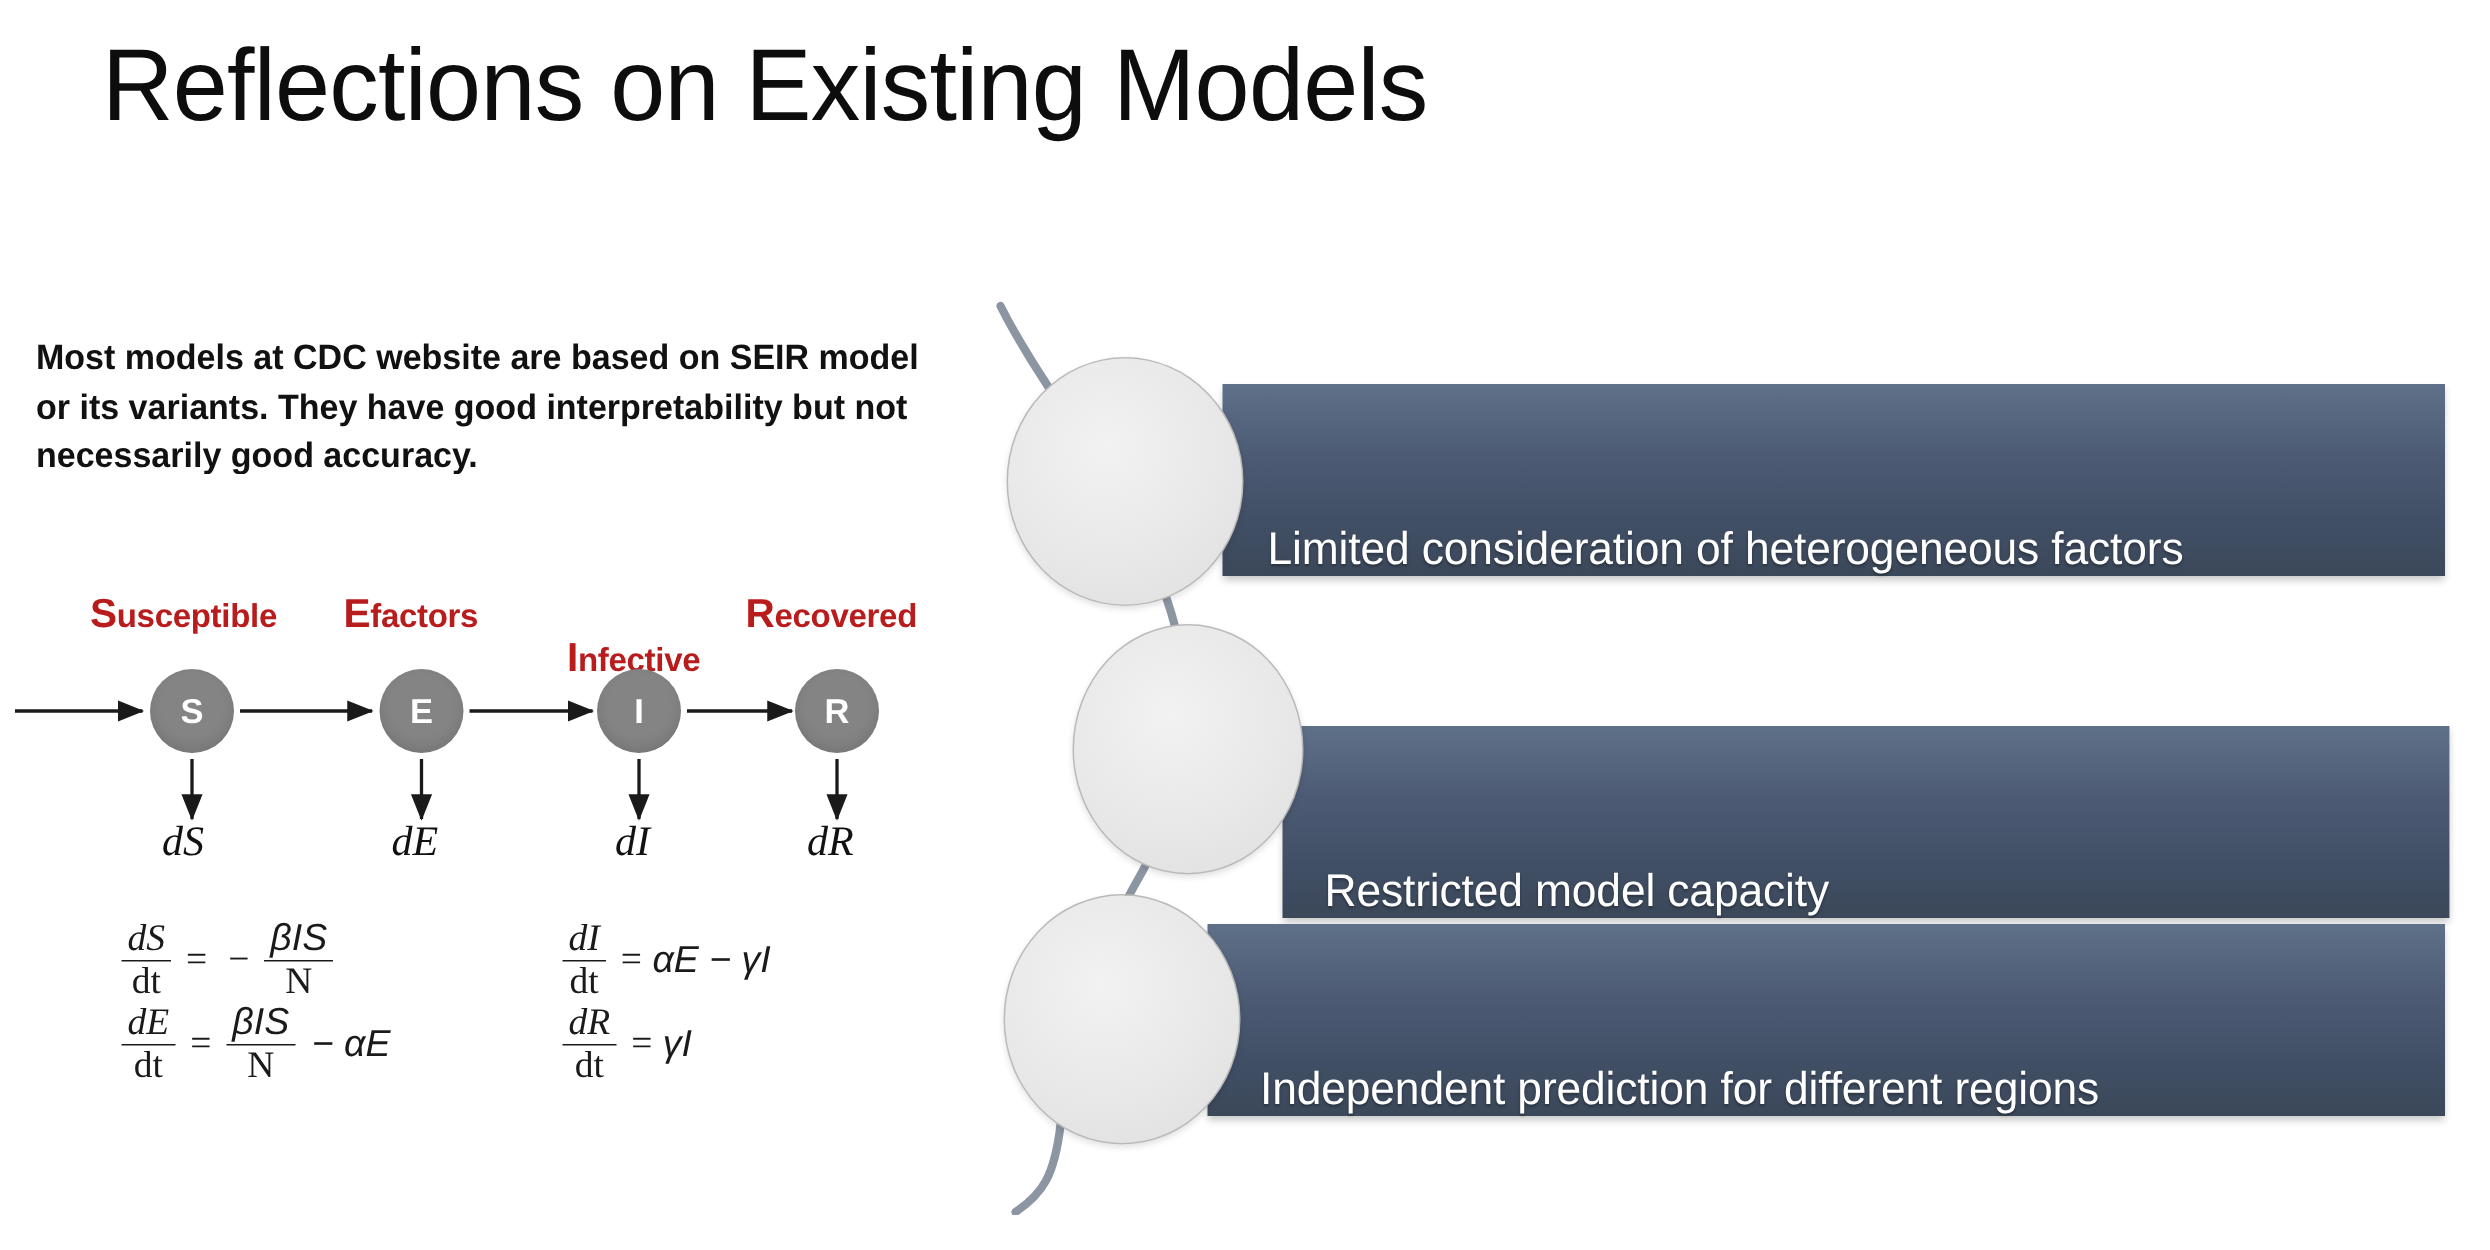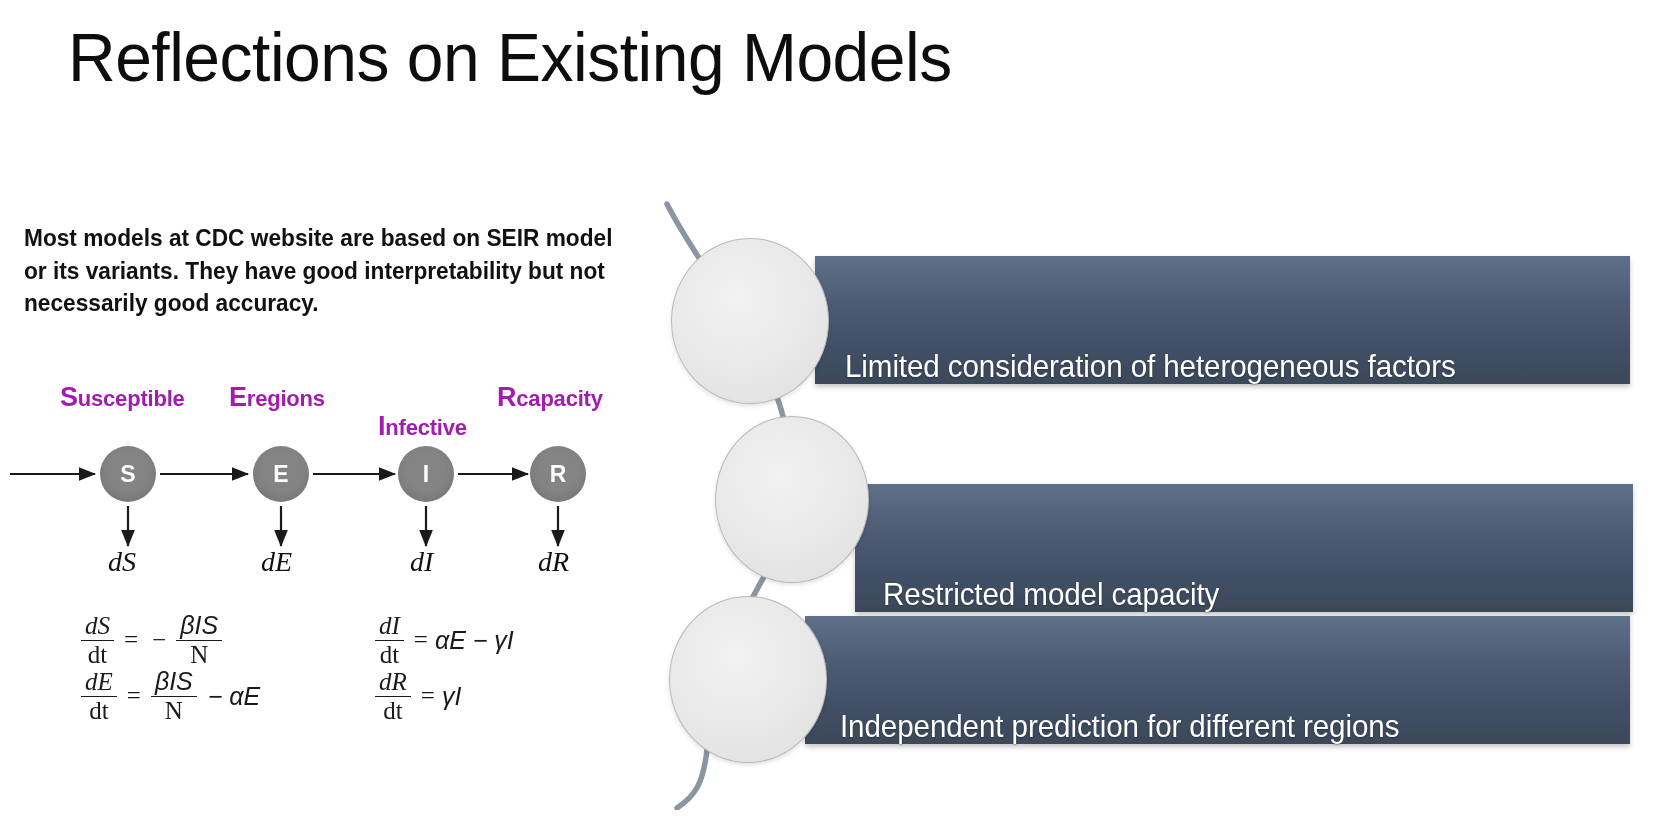--- a/index.html
+++ b/index.html
@@ -52,23 +52,23 @@
   
   .seir-labels {
     position: absolute;
     left: 0px;
     top: 378px;
     width: 660px;
     height: 40px;
   }
   .seir-label {
     position: absolute;
-    top: 4px;
+    top: 16px;
     font-weight: 700;
-    color: #a21caf;
+    color: #b91c1c;
     white-space: nowrap;
     font-size: 22px;
     letter-spacing: -0.2px;
   }
   .seir-label .cap {
     font-size: 27px;
     font-weight: 700;
   }
 
   
@@ -194,27 +194,27 @@
 
   <div class="slide-title">Reflections on Existing Models</div>
 
   <div class="body-paragraph">Most models at CDC website are based on SEIR model or its variants. They have good interpretability but not necessarily good accuracy.</div>
 
   <div class="seir-labels">
     <div class="seir-label" style="left:60px;">
       <span class="cap">S</span><span>usceptible</span>
     </div>
     <div class="seir-label" style="left:229px;">
-      <span class="cap">E</span><span>regions</span>
+      <span class="cap">E</span><span>factors</span>
     </div>
     <div class="seir-label" style="left:378px;margin-top:29px;">
       <span class="cap">I</span><span>nfective</span>
     </div>
     <div class="seir-label" style="left:497px;">
-      <span class="cap">R</span><span>capacity</span>
+      <span class="cap">R</span><span>ecovered</span>
     </div>
   </div>
 
   <div class="seir-diagram">
 
     <svg width="660" height="180" style="position:absolute;left:0;top:0;">
       <defs>
         <marker id="ah" markerWidth="9" markerHeight="9" refX="7.5" refY="3.2" orient="auto">
           <path d="M0,0 L8,3.2 L0,6.4 z" fill="#1a1a1a"></path>
         </marker>

